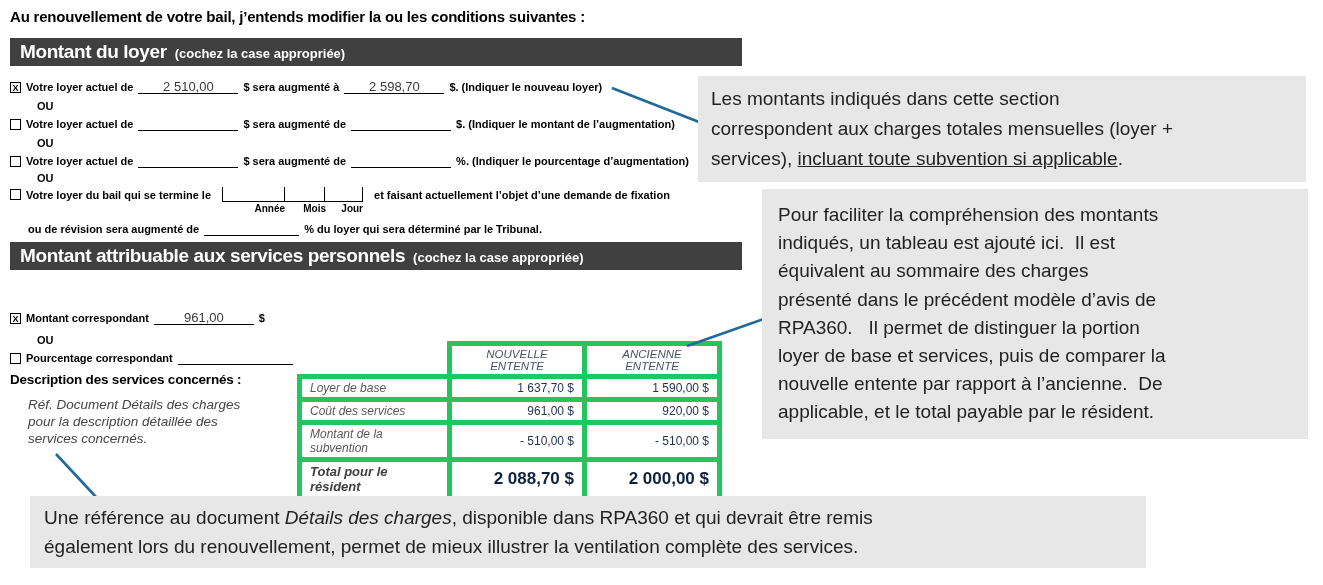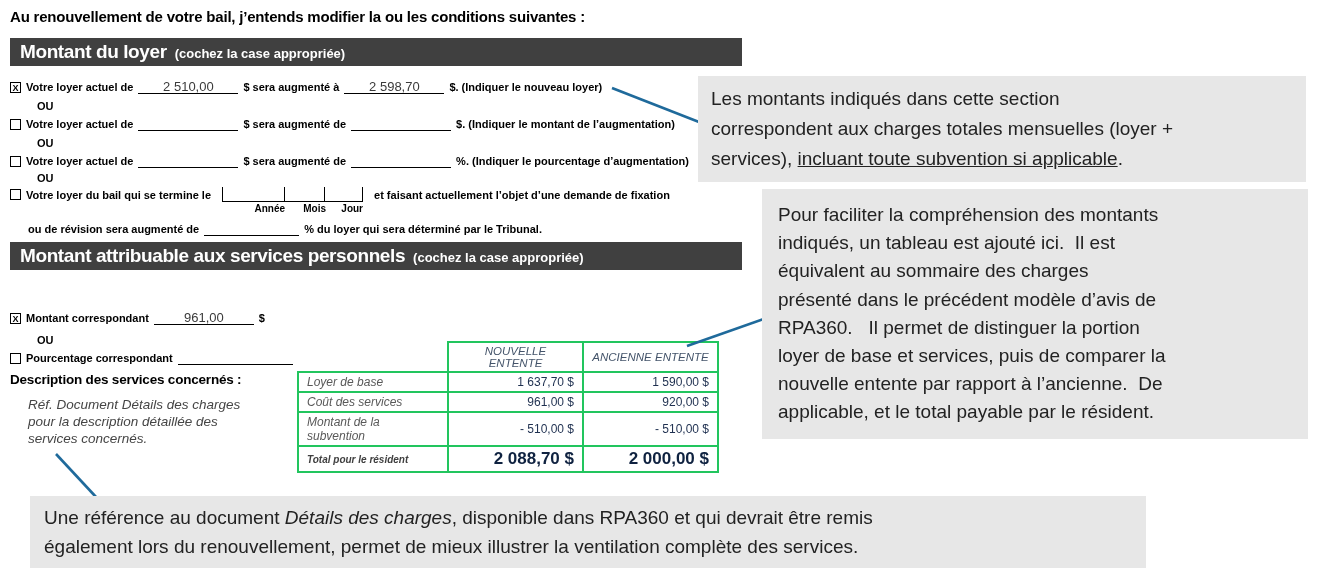--- a/index.html
+++ b/index.html
@@ -36,26 +36,26 @@
   .frow4{align-items:flex-start;}
   .frow4 .cb{margin-top:2px;}
   .frow4 .flabel{padding-top:2px;}
 
   .s2intro{left:10px;top:275px;width:740px;font-size:10.8px;font-weight:bold;line-height:13px;color:#000;}
   .desch{left:10px;top:372px;font-size:13.5px;font-weight:bold;letter-spacing:-0.2px;}
   .refit{left:28px;top:396px;width:242px;font-size:13.5px;font-style:italic;color:#454545;line-height:17px;}
 
   
   .ct{position:absolute;left:297px;top:341px;border-collapse:collapse;font-size:12px;background:#fff;}
-  .ct th,.ct td{border:2px solid #22c55e;padding:2px 8px;height:18px;box-sizing:border-box;}
+  .ct th,.ct td{border:5px solid #22c55e;padding:2px 8px;height:18px;box-sizing:border-box;}
   .ct th{font-style:italic;font-weight:normal;color:#44546a;text-align:center;font-size:11.5px;width:135px;}
   .ct th.empty{border:none;background:transparent;width:150px;}
   .ct td.lbl{font-style:italic;color:#595959;text-align:left;width:150px;}
   .ct td.val{text-align:right;color:#1f3050;width:135px;}
-  .ct tr.total td.lbl{font-weight:bold;font-style:italic;color:#404040;font-size:10px;}
+  .ct tr.total td.lbl{font-weight:bold;font-style:italic;color:#404040;font-size:13px;}
   .ct tr.total td.val{font-weight:bold;color:#0f2240;font-size:17px;}
 
   
   .callout{position:absolute;background:var(--callout_bg,#e7e7e7);color:#222;font-size:19px;box-sizing:border-box;z-index:2;}
   .callout .cline{white-space:pre-wrap;}
   .c1{left:698px;top:76px;width:608px;padding:8px 13px;line-height:30px;}
   .c2{left:762px;top:189px;width:546px;padding:12px 16px;line-height:28.2px;}
   .c3{left:30px;top:496px;width:1116px;padding:7px 14px;line-height:29px;}
   .ul{text-decoration:underline;}
   .it{font-style:italic;}

